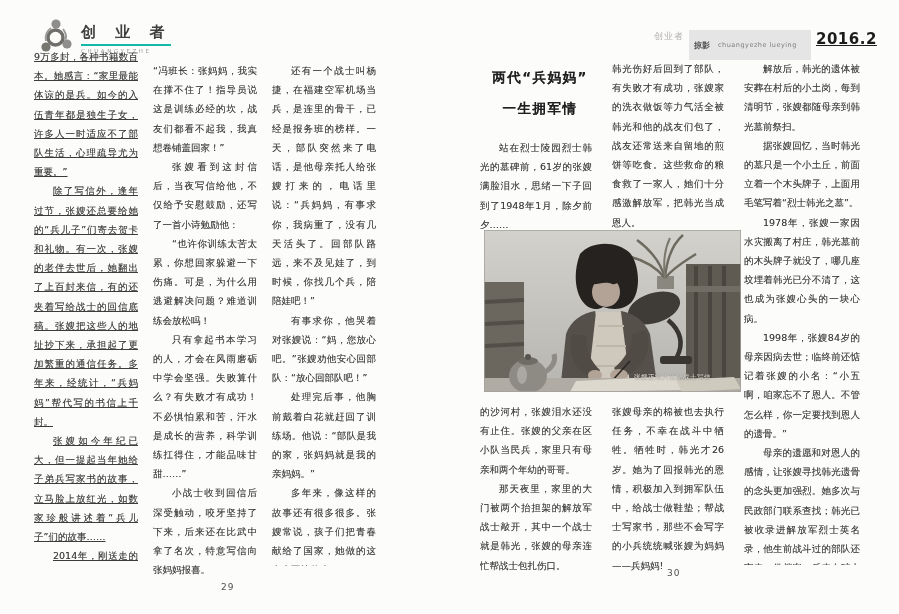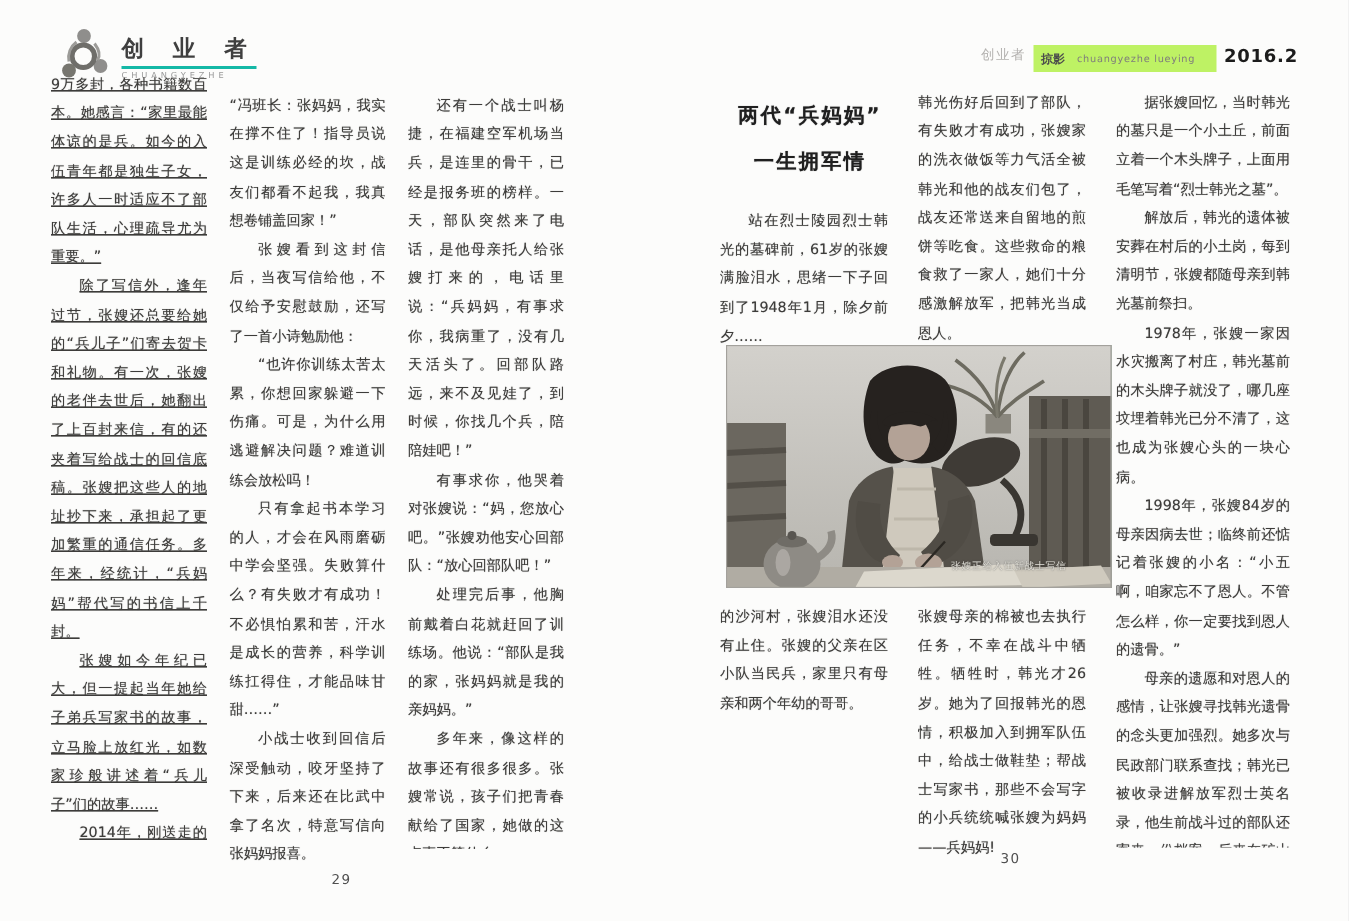--- a/index.html
+++ b/index.html
@@ -16,26 +16,26 @@
   }
   .logo-text .en{
     font-size:5.5px;color:#9a9a9a;letter-spacing:2.6px;margin-top:2px;white-space:nowrap;
   }
   .hdr-right{
     position:absolute;left:654px;top:30px;width:200px;height:15px;
     display:flex;align-items:flex-start;gap:5px;
   }
   .hdr-mag{font-size:9px;color:#b4b2b0;letter-spacing:1px;white-space:nowrap;}
   .hdr-bar{
-    flex:0 0 auto;width:112px;height:18px;background:#bef264;
+    flex:0 0 auto;width:112px;height:30px;background:#e5e5e5;
     display:flex;align-items:center;padding:0 5px;gap:8px;
   }
   .hdr-section{font-size:8px;font-weight:bold;color:#4c4c4c;white-space:nowrap;}
   .hdr-pinyin{font-size:6.5px;color:#7f7e7c;letter-spacing:.5px;white-space:nowrap;overflow:hidden;}
-  .hdr-issue{font-size:12px;font-weight:bold;color:#1c1c1c;letter-spacing:.5px;}
+  .hdr-issue{font-size:15px;font-weight:bold;color:#1c1c1c;letter-spacing:.5px;text-decoration:underline;}
   .hdr-block{width:4px;height:13px;background:#a9a8a6;}
   
   .col{
     position:absolute;font-size:9.5px;line-height:19.2px;color:#3d3c3a;
     text-align:justify;overflow:hidden;
     text-shadow:0 0 .6px rgba(70,70,70,.55);
   }
   .col p{margin:0;text-indent:2em;}
   .cont p:first-child{text-indent:0;}
   
@@ -189,33 +189,34 @@
         <path d="M61 142 C69 137 72 131 70 124" fill="none" stroke="#8e8b85" stroke-width="5"></path>
         <ellipse cx="38" cy="145" rx="5" ry="9" fill="#c2bfb9" opacity="0.55"></ellipse>
       </g>
       <rect x="0" y="0" width="257" height="162" fill="none" stroke="#a3a19c" stroke-width="1.5"></rect>
     </svg>
     <div class="photo-caption">张嫂正给入伍新战士写信</div>
   </div>
 
   <div class="col cont" style="left:480px;top:402px;width:112px;height:170px;">
       <p>的沙河村，张嫂泪水还没有止住。张嫂的父亲在区小队当民兵，家里只有母亲和两个年幼的哥哥。</p>
+      <p>那天夜里，家里的大门被两个抬担架的解放军战士敲开，其中一个战士就是韩光，张嫂的母亲连忙帮战士包扎伤口。</p>
     </div>
 
   <div class="col cont" style="left:612px;top:59px;width:112px;height:170px;">
       <p>韩光伤好后回到了部队，有失败才有成功，张嫂家的洗衣做饭等力气活全被韩光和他的战友们包了，战友还常送来自留地的煎饼等吃食。这些救命的粮食救了一家人，她们十分感激解放军，把韩光当成恩人。</p>
     </div>
 
   <div class="col cont" style="left:612px;top:402px;width:112px;height:174px;">
       <p>张嫂母亲的棉被也去执行任务，不幸在战斗中牺牲。牺牲时，韩光才26岁。她为了回报韩光的恩情，积极加入到拥军队伍中，给战士做鞋垫；帮战士写家书，那些不会写字的小兵统统喊张嫂为妈妈——兵妈妈!</p>
     </div>
 
   <div class="col" style="left:744px;top:59px;width:116px;height:506px;">
+      <p>解放后，韩光的遗体被安葬在村后的小土岗，每到清明节，张嫂都随母亲到韩光墓前祭扫。</p>
       <p>据张嫂回忆，当时韩光的墓只是一个小土丘，前面立着一个木头牌子，上面用毛笔写着“烈士韩光之墓”。</p>
-      <p>解放后，韩光的遗体被安葬在村后的小土岗，每到清明节，张嫂都随母亲到韩光墓前祭扫。</p>
       <p>1978年，张嫂一家因水灾搬离了村庄，韩光墓前的木头牌子就没了，哪几座坟埋着韩光已分不清了，这也成为张嫂心头的一块心病。</p>
       <p>1998年，张嫂84岁的母亲因病去世；临终前还惦记着张嫂的小名：“小五啊，咱家忘不了恩人。不管怎么样，你一定要找到恩人的遗骨。”</p>
       <p>母亲的遗愿和对恩人的感情，让张嫂寻找韩光遗骨的念头更加强烈。她多次与民政部门联系查找；韩光已被收录进解放军烈士英名录，他生前战斗过的部队还寄来一份档案。后来在矿山市烈士陵园纪念馆建起烈士墓，告慰英灵、抚慰后人。</p>
     </div>
 
   <div class="pagenum pn-left">29</div>
   <div class="pagenum pn-right">30</div>
 
 </div>
 

